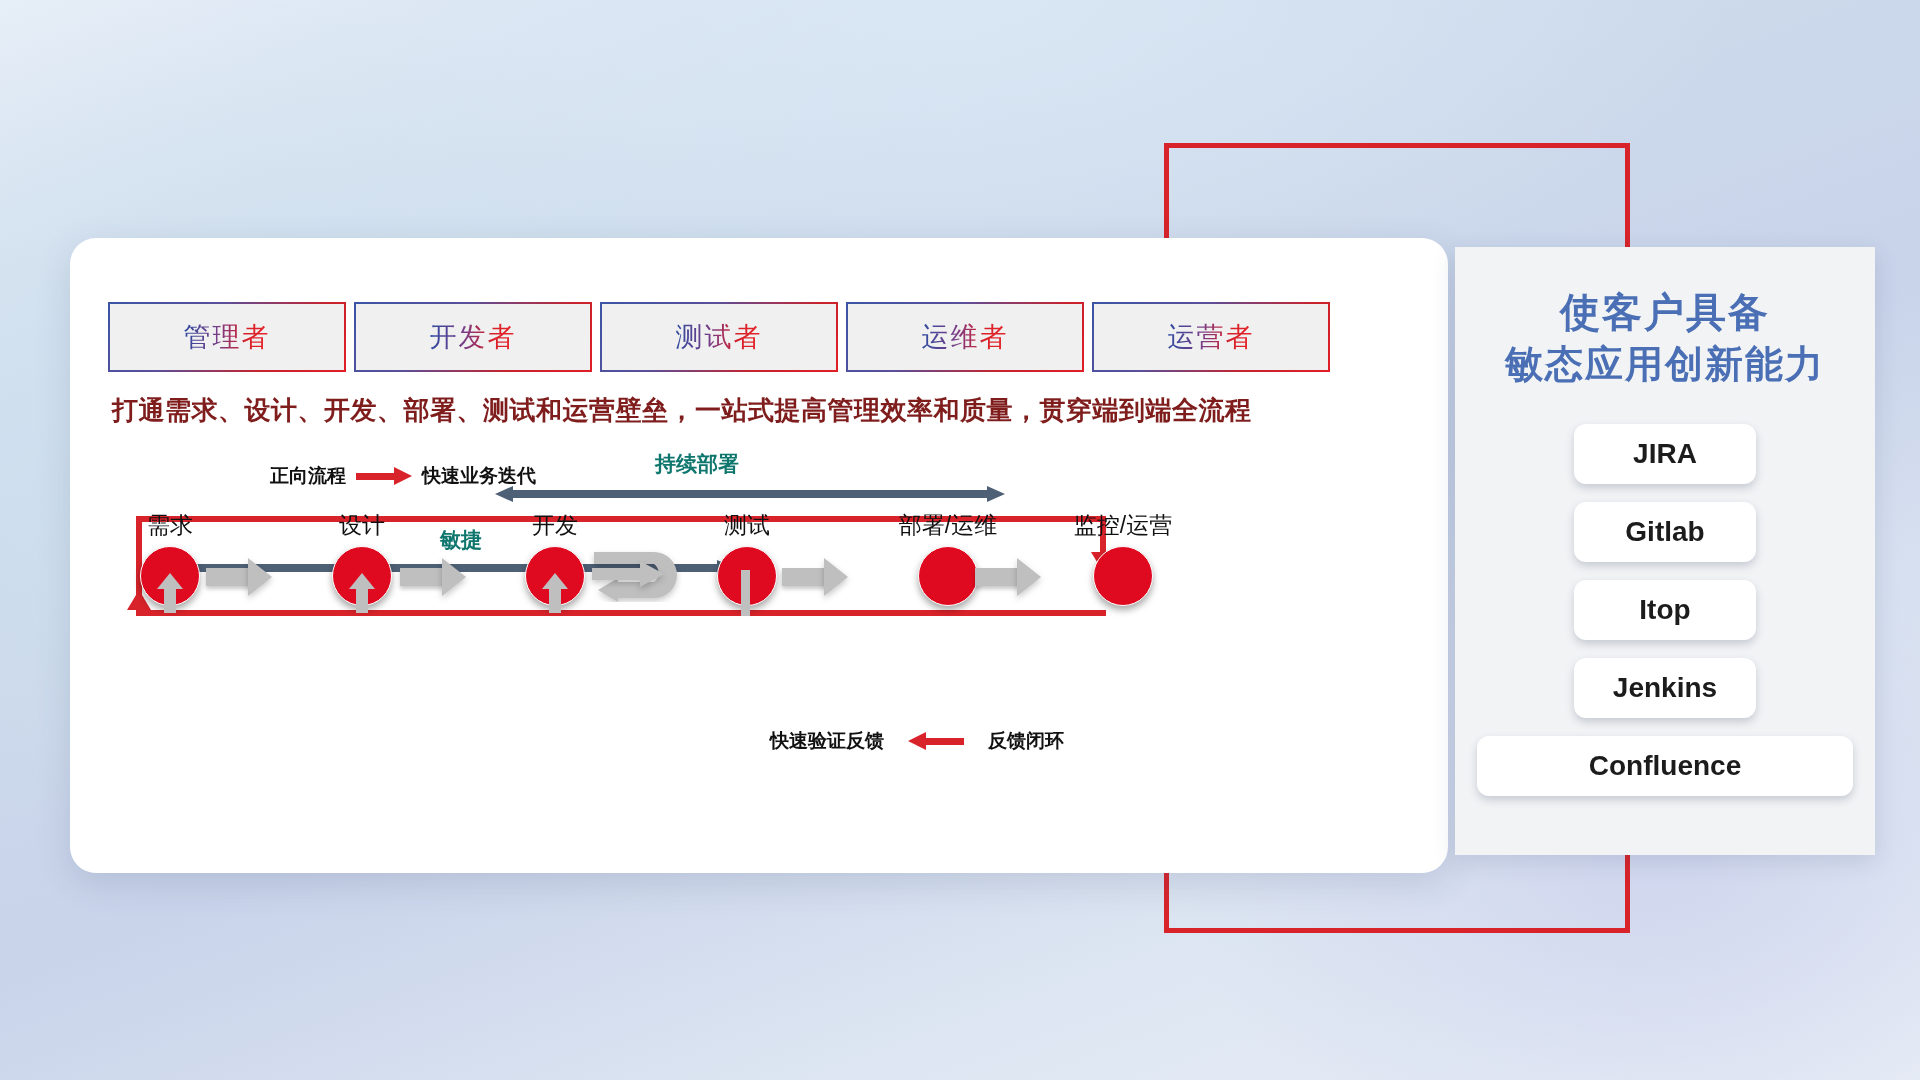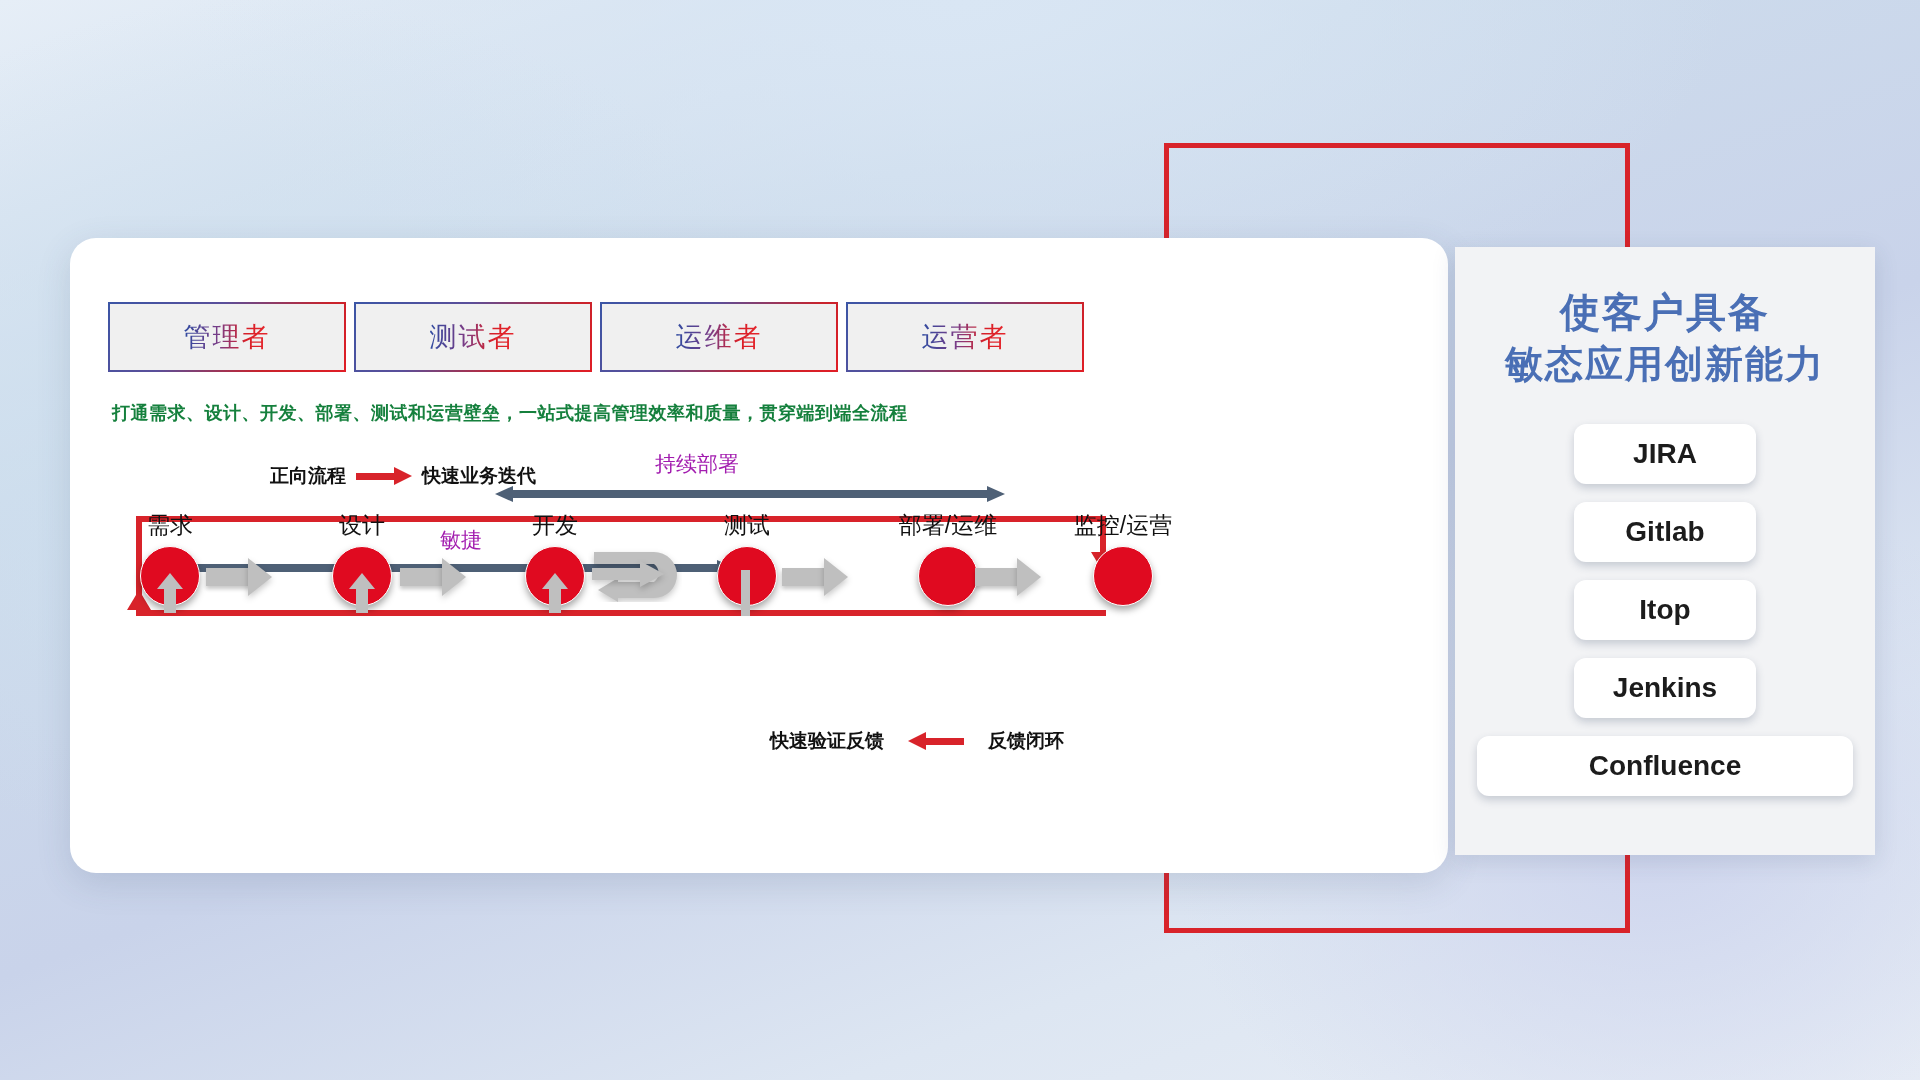--- a/index.html
+++ b/index.html
@@ -45,23 +45,22 @@
     position:relative; z-index:2;
     font-size:27px; font-weight:400; letter-spacing:2px;
     background:linear-gradient(90deg,#2f4aa0 0%, #7a3c86 40%, #d81f27 72%, #e8262c 100%);
     -webkit-background-clip:text; background-clip:text; color:transparent;
     -webkit-text-fill-color:transparent;
   }
 
   
   .desc{
     position:absolute; left:42px; top:155px; width:1300px;
-    font-size:18px; font-weight:bold; color:#15803d; letter-spacing:.5px;
+    font-size:26px; font-weight:bold; color:#7f1d1d; letter-spacing:.5px;
     white-space:nowrap;
-    margin-top:8px;
   }
 
   
   .legend{ position:absolute; display:flex; align-items:center; gap:10px;
            font-size:19px; font-weight:bold; color:#111; white-space:nowrap; }
   .legend-forward{ left:200px; top:225px; }
   .legend-feedback{ left:700px; top:490px; }
   .mini-arrow{ position:relative; width:56px; height:12px; }
   .mini-arrow .shaft{ position:absolute; left:0; top:3px; width:40px; height:7px; background:#d8232a; }
   .mini-arrow .head{
@@ -74,21 +73,21 @@
     left:0; right:auto; border-left:none; border-right:18px solid #d8232a;
   }
 
   
   .dbl{ position:absolute; height:16px; }
   .dbl .bar{ position:absolute; left:16px; right:16px; top:4px; height:8px; background:#4e6076; }
   .dbl .h-l, .dbl .h-r{ position:absolute; top:0; width:0; height:0;
      border-top:8px solid transparent; border-bottom:8px solid transparent; }
   .dbl .h-l{ left:0; border-right:18px solid #4e6076; }
   .dbl .h-r{ right:0; border-left:18px solid #4e6076; }
-  .dbl-cap{ position:absolute; font-size:21px; font-weight:normal; color:#a21caf; white-space:nowrap; }
+  .dbl-cap{ position:absolute; font-size:21px; font-weight:bold; color:#0f766e; white-space:nowrap; }
 
   
   .node{ position:absolute; text-align:center; }
   .node-label{ font-size:23px; color:#111; white-space:nowrap; margin-bottom:5px; }
   .dot{
     width:60px; height:60px; border-radius:50%;
     background:#e00a20;
     margin:0 auto;
     box-shadow:0 4px 7px rgba(0,0,0,.35);
     border:1px solid #ffffff;
@@ -142,20 +141,23 @@
   <div class="red-frame" style="left:1164px; top:928px; width:466px; height:5px; border:none; background:#d8232a;"></div>
   <div class="red-frame" style="left:1164px; top:845px; width:5px; height:88px; border:none; background:#d8232a;"></div>
 
   <div class="card">
 
     <div class="roles">
       <div class="role-box">
         <span class="role-label">管理者</span>
       </div>
       <div class="role-box">
+        <span class="role-label">开发者</span>
+      </div>
+      <div class="role-box">
         <span class="role-label">测试者</span>
       </div>
       <div class="role-box">
         <span class="role-label">运维者</span>
       </div>
       <div class="role-box">
         <span class="role-label">运营者</span>
       </div>
     </div>
 

